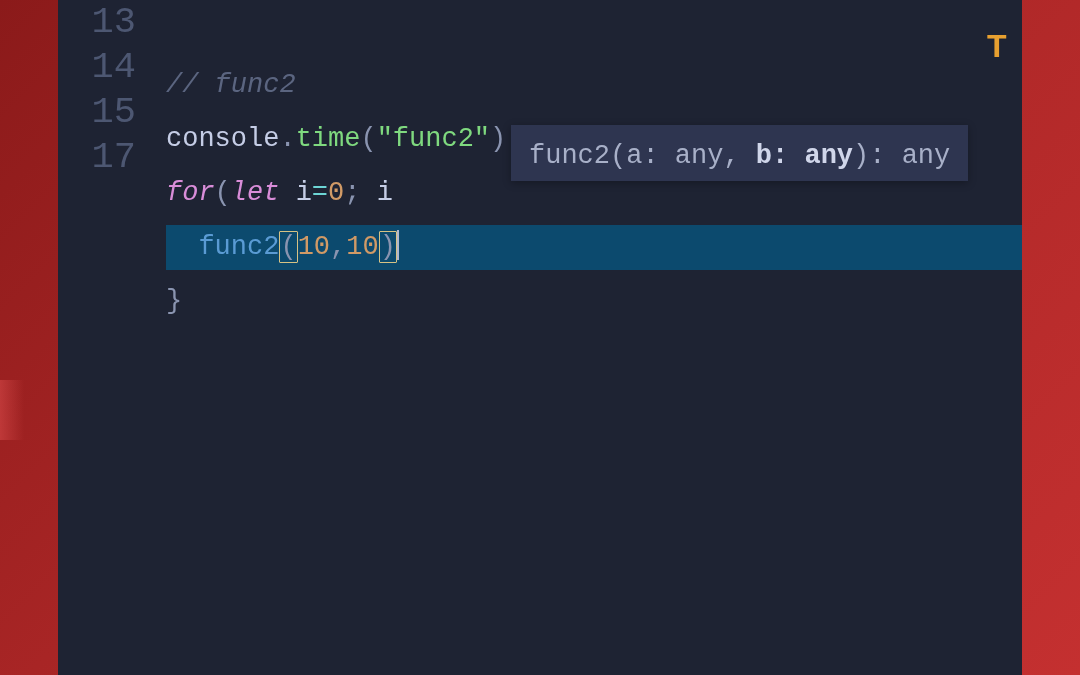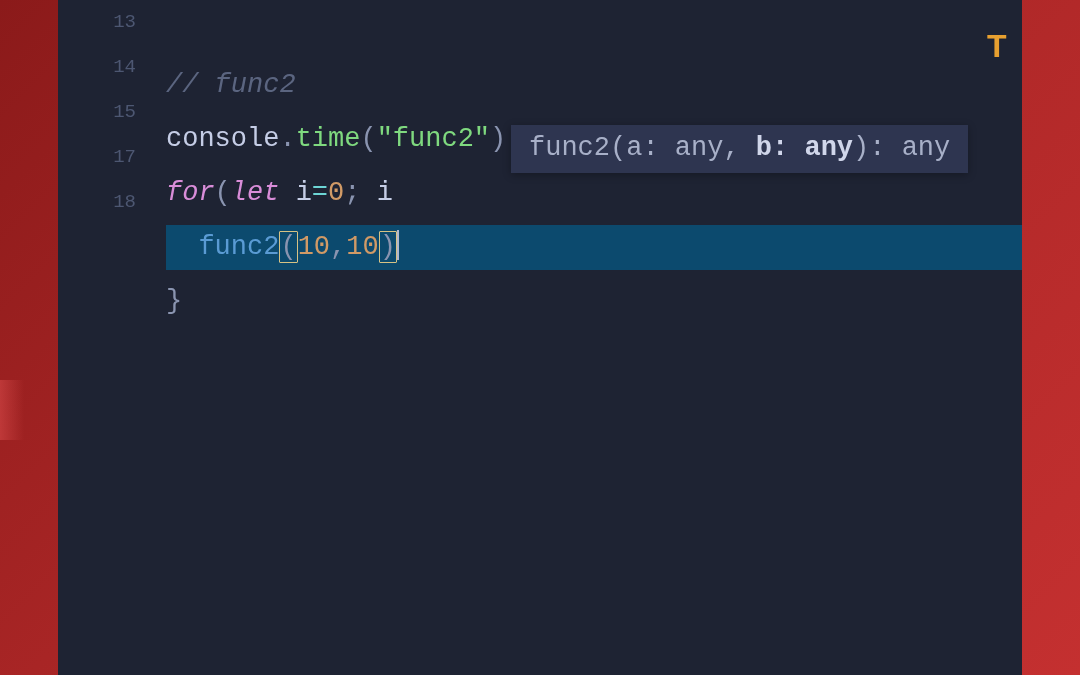--- a/index.html
+++ b/index.html
@@ -23,21 +23,21 @@
     }
     .gutter {
       width: 108px;
       padding-top: 0;
       text-align: right;
       padding-right: 30px;
       flex-shrink: 0;
     }
     .line-number {
       color: #4d5772;
-      font-size: 19px;
+      font-size: 37px;
       line-height: 45px;
       height: 45px;
       user-select: none;
     }
     .code-area {
       flex: 1;
       position: relative;
       padding-top: 0;
     }
     .code-line {
@@ -73,21 +73,21 @@
       background: #b0b8d0;
       vertical-align: middle;
       position: relative;
       top: -2px;
     }
     .signature-popup {
       position: absolute;
       top: 125px;
       left: 453px;
       background: #2e3550;
-      padding: 8px 18px 10px 18px;
+      padding: 16px 18px 10px 18px;
       font-size: 27px;
       color: #a8b0c8;
       white-space: pre;
       z-index: 10;
       box-shadow: 0 2px 8px rgba(0,0,0,0.3);
     }
     .sig-bold { font-weight: bold; color: #d0d6ea; }
     .minimap-indicator {
       position: absolute;
       top: 28px;
@@ -114,21 +114,20 @@
 <body>
 
 <div class="red-edge"></div>
 
 <div class="editor-container">
   <div class="gutter">
     <div class="line-number">13</div>
     <div class="line-number">14</div>
     <div class="line-number">15</div>
     <div class="line-number">17</div>
-    <div class="line-number">18</div>
   </div>
 
   <div class="code-area">
     <div class="code-line"></div>
 
     <div class="code-line"><span class="tok-comment">// func2</span></div>
 
     <div class="code-line"><span class="tok-ident">console</span><span class="tok-punct">.</span><span class="tok-prop">time</span><span class="tok-punct">(</span><span class="tok-string">"func2"</span><span class="tok-punct">)</span></div>
 
     <div class="code-line"><span class="tok-keyword">for</span><span class="tok-punct">(</span><span class="tok-keyword">let</span><span> </span><span class="tok-var">i</span><span class="tok-op">=</span><span class="tok-num">0</span><span class="tok-punct">;</span><span> </span><span class="tok-var">i </span></div>

